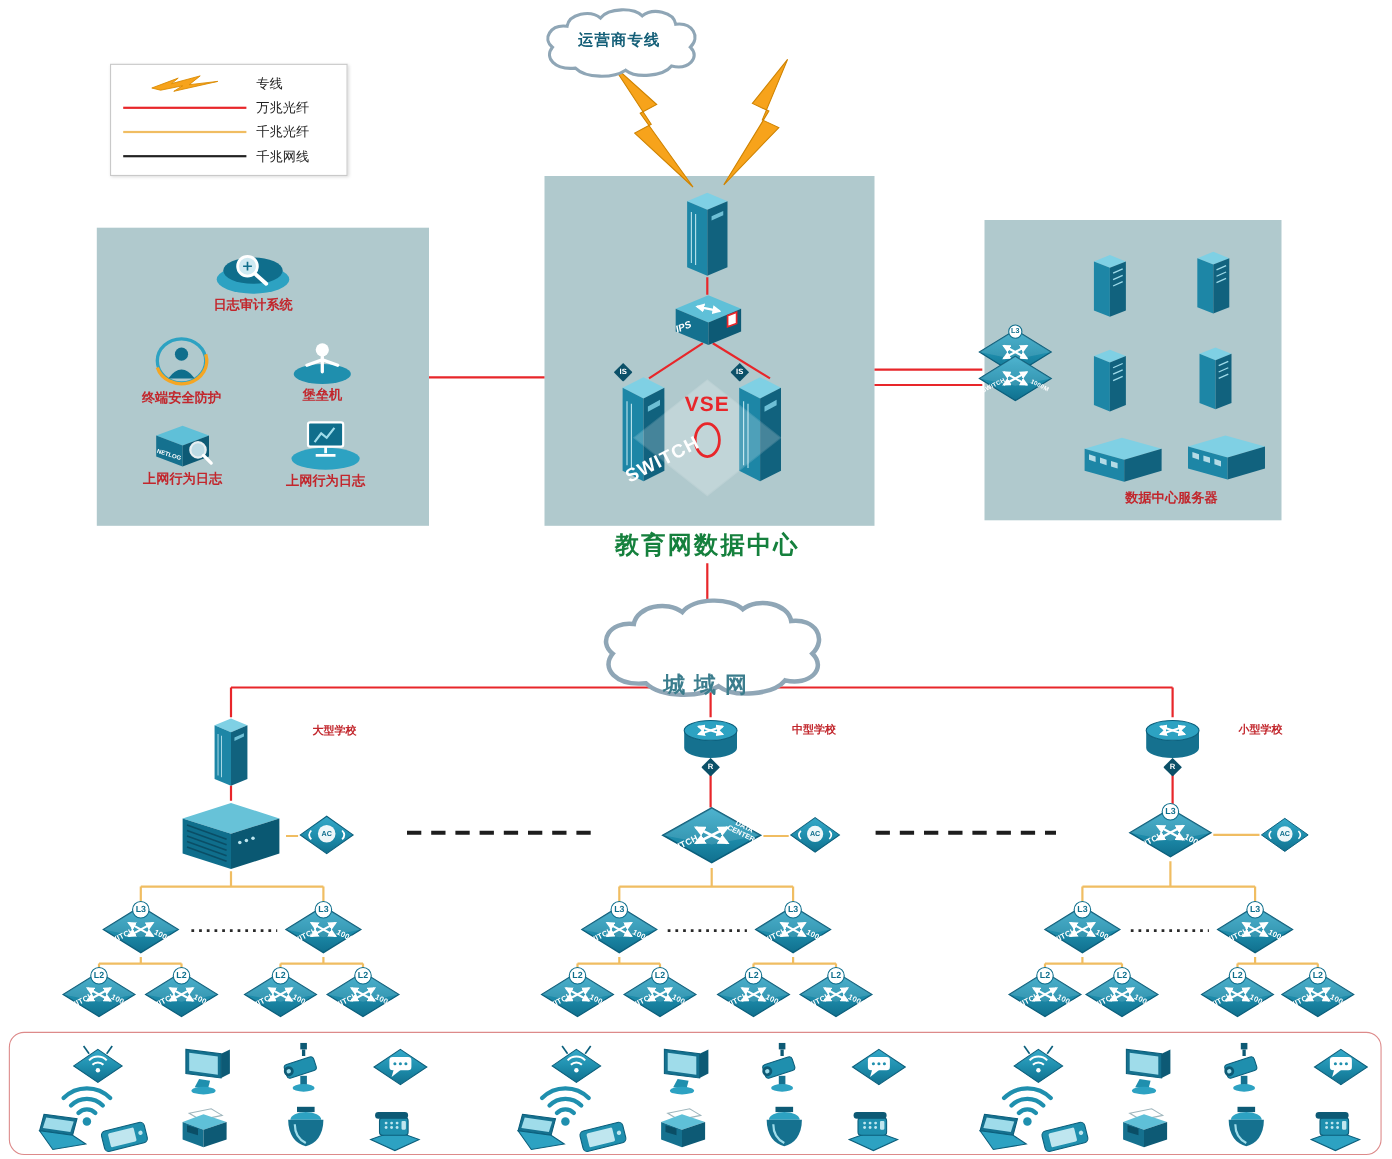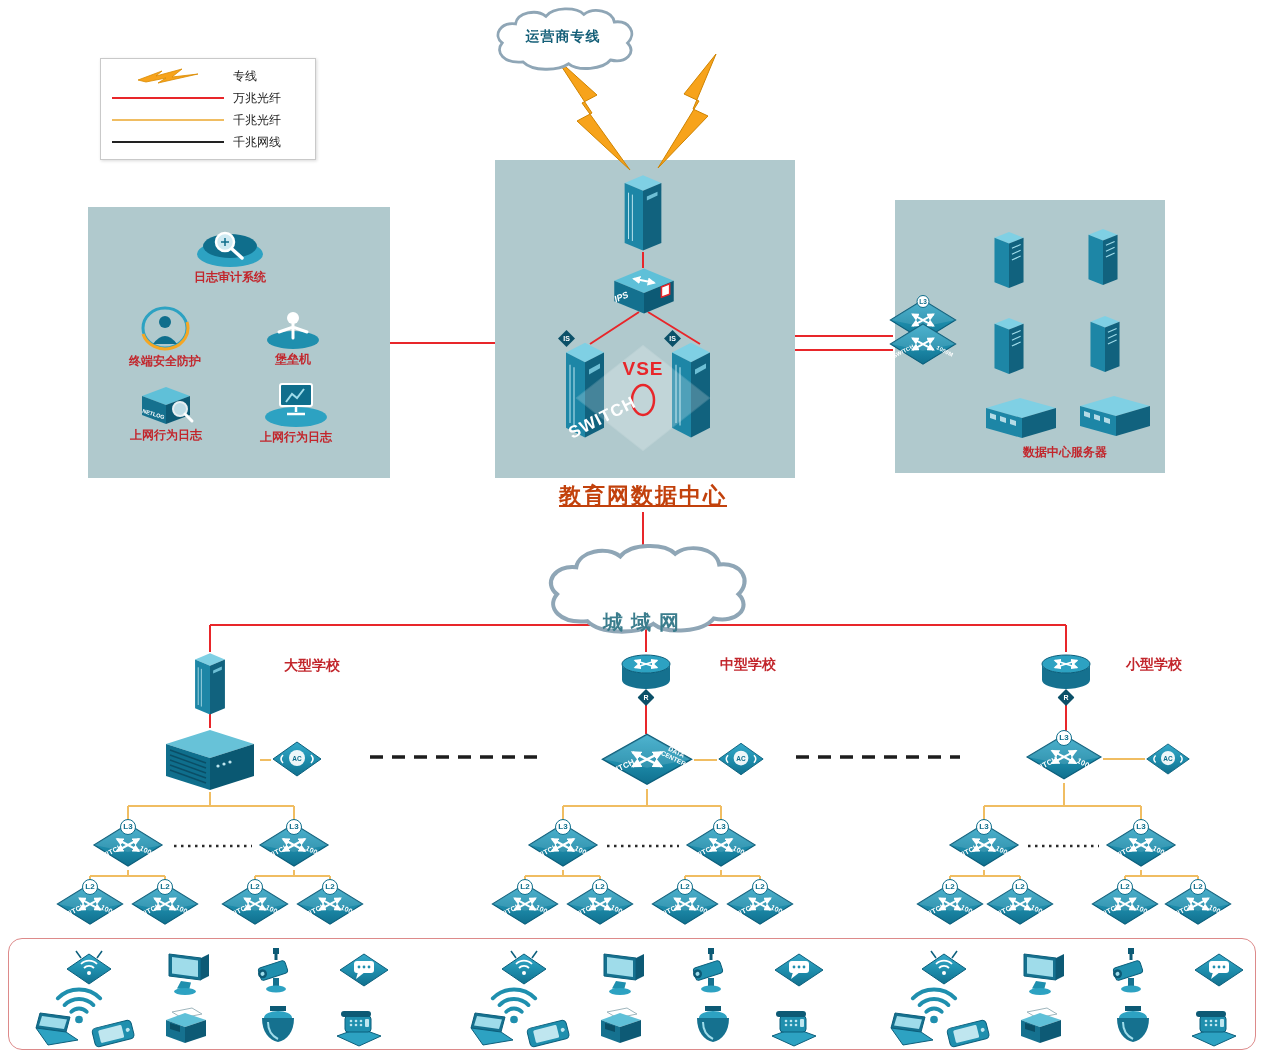--- a/index.html
+++ b/index.html
@@ -4,24 +4,24 @@
 <style>
   html,body{margin:0;padding:0;background:#fff;}
   #canvas{position:relative;width:1265px;height:1054px;background:#fff;overflow:hidden;
           font-family:"Liberation Sans",sans-serif;}
   .panel{position:absolute;background:#b0c9cd;z-index:0;}
   #wires{position:absolute;left:0;top:0;z-index:1;pointer-events:none;}
   .node{position:absolute;z-index:2;}
   .node>svg{width:100%;height:100%;display:block;overflow:visible;}
   .sec{position:absolute;z-index:2;text-align:center;color:#c2262c;font-weight:bold;font-size:12px;line-height:1.15;}
   .sec svg{display:block;margin:0 auto 3px;overflow:visible;}
-  .red-label{position:absolute;z-index:3;color:#c2262c;font-weight:bold;font-size:14px;white-space:nowrap;}
+  .red-label{position:absolute;z-index:3;color:#c2262c;font-weight:bold;font-size:10px;white-space:nowrap;}
   .small-red{font-size:12px;text-align:center;}
   .dc-title{position:absolute;z-index:3;font-family:"Liberation Serif",serif;font-weight:bold;
-            font-size:22px;color:#c2410c;letter-spacing:2px;text-align:center;white-space:nowrap;text-decoration:underline;}
+            font-size:22px;color:#15803d;letter-spacing:2px;text-align:center;white-space:nowrap;}
   
   .cloud .clabel{position:absolute;left:0;right:0;top:32%;text-align:center;font-weight:bold;
                  color:#135e77;font-size:14px;letter-spacing:1px;}
   .man .clabel{font-size:20px;color:#3b7d8d;letter-spacing:8px;top:38%;margin-top:29px;}
   
   .dsw{font-size:7px;}
   .swt{position:absolute;color:#fff;font-weight:bold;font-size:7px;letter-spacing:.2px;white-space:nowrap;z-index:2;}
   .swl{left:4%;top:56%;transform:rotate(-27deg);}
   .swr{right:4%;top:56%;transform:rotate(27deg);}
   .badge{position:absolute;left:50%;top:-3px;transform:translateX(-50%);width:14px;height:14px;border-radius:50%;

